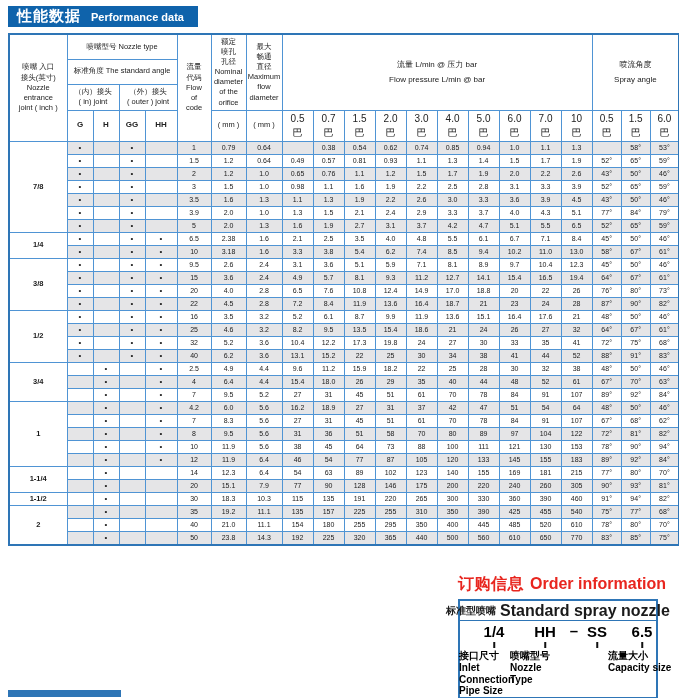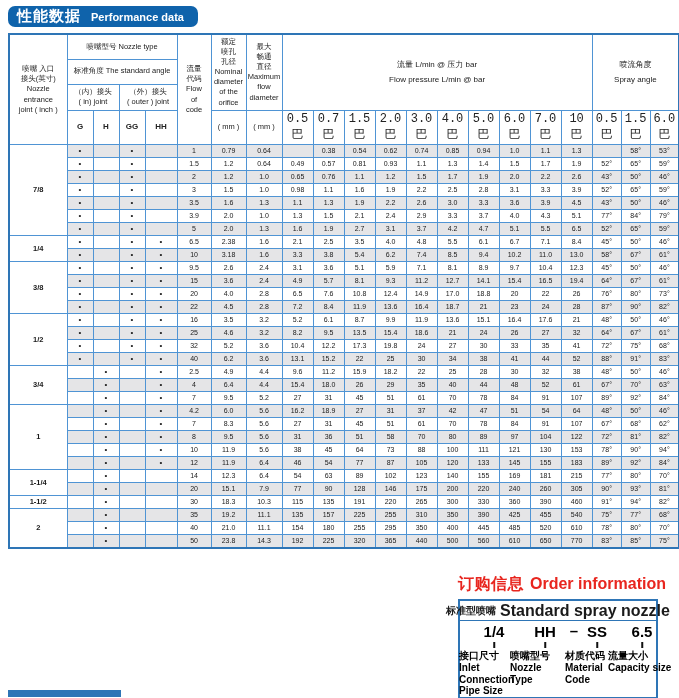--- a/index.html
+++ b/index.html
@@ -5,21 +5,21 @@
   html,body { margin:0; padding:0; }
   body {
     width:679px; height:698px; position:relative; background:#ffffff;
     font-family:"Liberation Sans", sans-serif; color:#1a1a1a;
     -webkit-font-smoothing:antialiased;
   }
   
   .banner {
     position:absolute; left:8px; top:6px; height:21px;
     background:#0f63ab; color:#fff; display:flex; align-items:center;
-    padding:0 14px 0 9px; gap:10px; white-space:nowrap;border-radius:7px;
+    padding:0 14px 0 9px; gap:10px; white-space:nowrap;
   }
   .banner .zh { font-size:15px; font-weight:bold; letter-spacing:1px; }
   .banner .en { font-size:11px; font-weight:bold; }
 
   
   .tablewrap { position:absolute; left:8px; top:33px; }
   table.perf {
     border-collapse:collapse; table-layout:fixed; width:670px;
     border:2px solid #2e75b6;
   }
@@ -31,21 +31,21 @@
     font-weight:normal; font-size:7.5px; line-height:1.35;
     white-space:pre-line; background:#fff; color:#222;
   }
   thead tr:nth-child(1) { height:25px; }
   thead tr:nth-child(2) { height:25px; }
   thead tr:nth-child(3) { height:26px; }
   thead tr:nth-child(4) { height:31px; }
   th.big { font-size:8px; line-height:1.9; }
   th.joint { font-size:8px; font-weight:bold; }
   th.mm { font-size:7.5px; }
-  th.pbar { font-size:12px; line-height:1.4;font-family:Liberation Mono, monospace; }
+  th.pbar { font-size:10px; line-height:1.4; }
   tbody td {
     font-size:7px; height:12px; line-height:12px; white-space:nowrap;
   }
   tr.g td { background:#e5e5e7; }
   tr.w td { background:#ffffff; }
   td.inch { background:#ffffff !important; font-size:7.5px; font-weight:bold; }
   td.dot { font-size:8px; }
   tr.grp td { border-top:1.5px solid #2e75b6; }
 
   
@@ -907,21 +907,18 @@
     <span class="tick t1"></span>
     <span class="tick t2"></span>
     <span class="tick t3"></span>
     <div class="olabel l0">接口尺寸
 Inlet
 Connection
 Pipe Size</div>
     <div class="olabel l1">喷嘴型号
 Nozzle
 Type</div>
-    <div class="olabel l2">材质代码
-Material
-Code</div>
     <div class="olabel l3">流量大小
 Capacity size</div>
   </div>
 </div>
 
 <div class="footbar"></div>
 
 </body></html>

